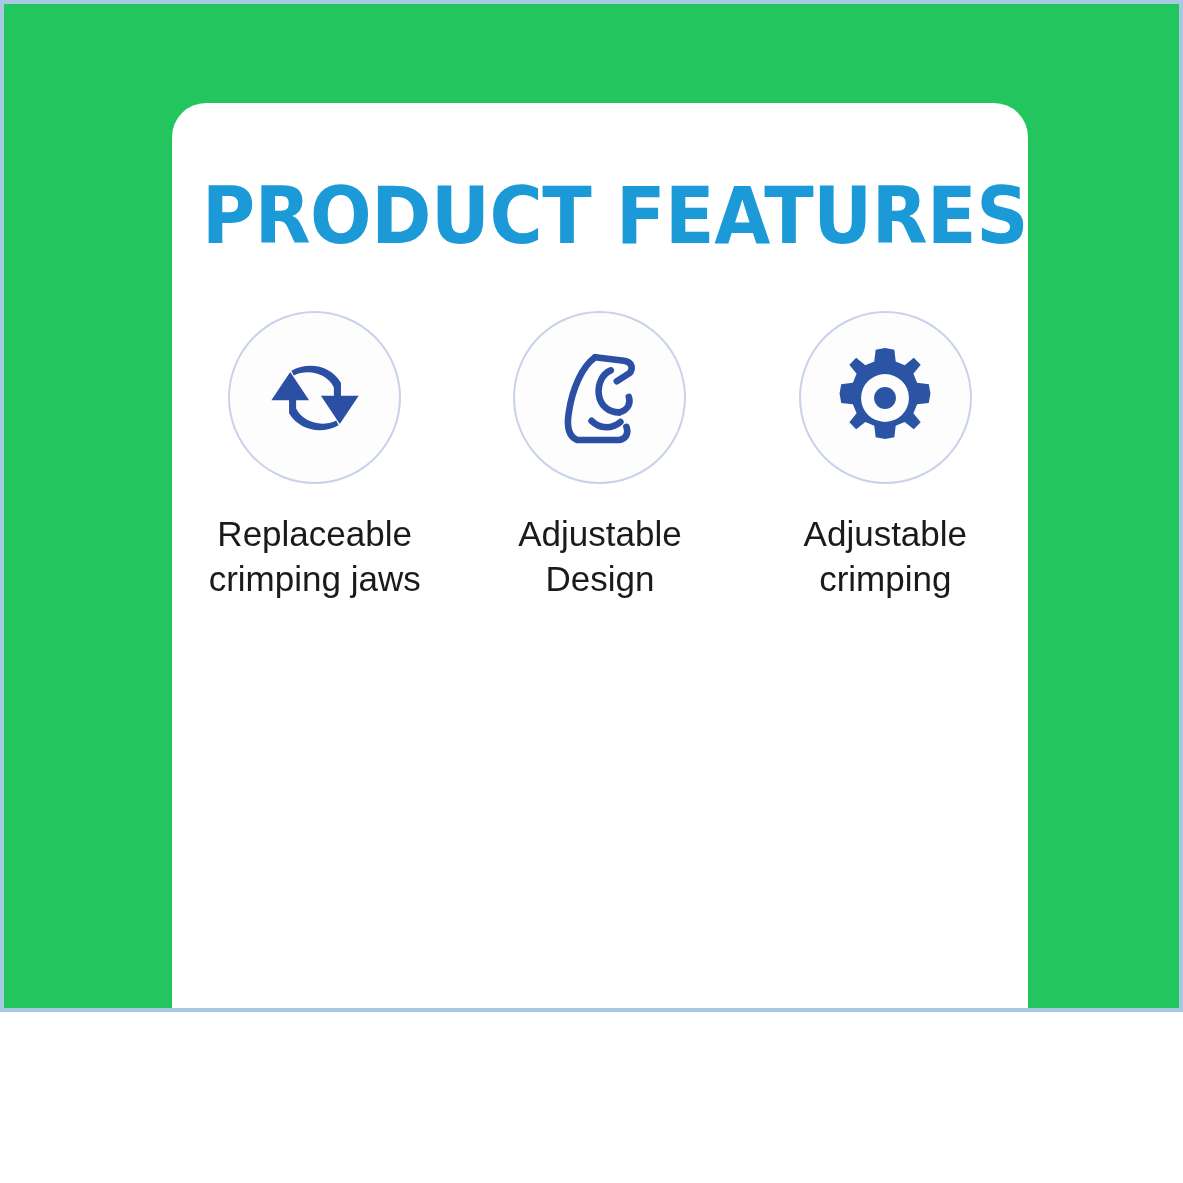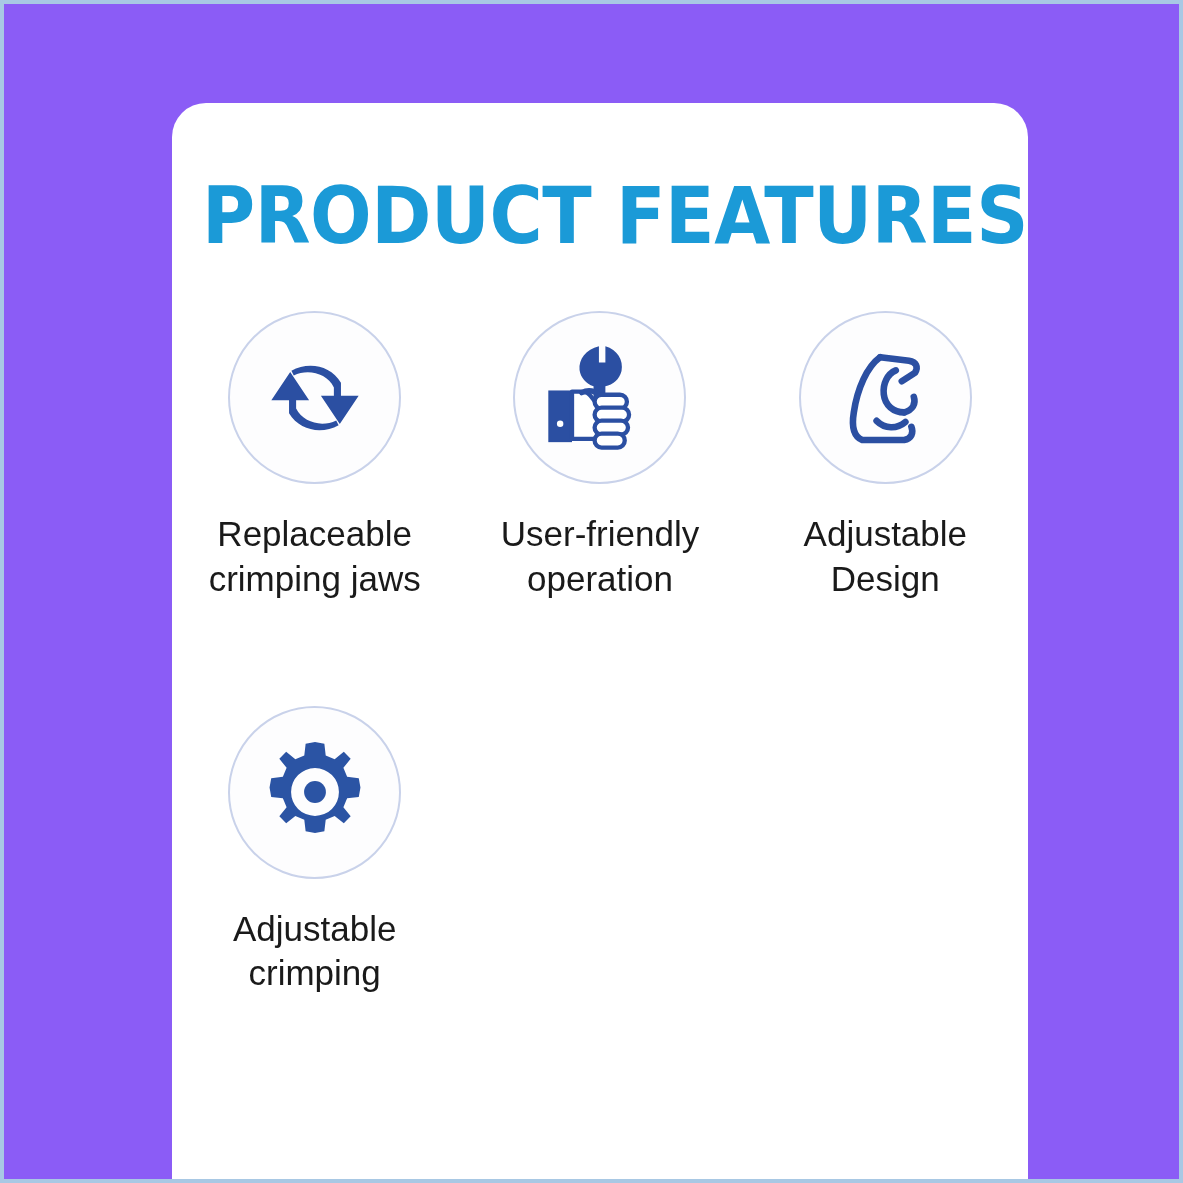--- a/index.html
+++ b/index.html
@@ -12,22 +12,22 @@
   }
 
   body {
     font-family: "Liberation Sans", "DejaVu Sans", sans-serif;
     background: #ffffff;
   }
 
   .poster {
     position: relative;
     width: 1183px;
-    height: 1183px;
-    background: #8b5cf6;
+    height: 1012px;
+    background: #22c55e;
     border: 4px solid #A8C8E4;
     overflow: hidden;
   }
 
   
   .card {
     position: absolute;
     left: 168px;
     top: 99px;
     width: 856px;
@@ -115,47 +115,20 @@
               <path d="M30 27 C44 19, 63 22, 72 37 L72 48 L87 48 L71 72 L55 48 L66 48 L66 41 C60 29, 44 25, 32 31 Z" fill="#2B4FA2"></path>
 
               <path d="M70 73 C56 81, 37 78, 28 63 L28 52 L13 52 L29 28 L45 52 L34 52 L34 59 C40 71, 56 75, 68 69 Z" fill="#2B4FA2"></path>
             </svg>
           </span>
         </div>
         <div class="feature-label">Replaceable
 crimping jaws</div>
       </div>
 
-      <div class="feature">
-        <div class="icon-circle">
-          <span>
-            <svg width="108" height="112" viewBox="0 0 100 104" fill="none">
-
-              <path d="M49 4 L49 19 L55 19 L55 4 C66 7, 72 17, 70 27 C68 35, 62 40, 55 41
-                       L55 74 C55 79, 51 83, 46 83 C41 83, 37 79, 37 74 C37 70, 40 66, 44 65
-                       L44 41 C37 39, 32 33, 31 26 C30 16, 37 7, 49 4 Z" fill="#2B4FA2"></path>
-              <circle cx="46" cy="74" r="3.4" fill="#FFFFFF"></circle>
-
-              <rect x="2" y="45" width="22" height="48" fill="#2B4FA2"></rect>
-              <circle cx="13" cy="76" r="3" fill="#FFFFFF"></circle>
-
-              <path d="M24 46 L33 46 C37 46, 40 48, 42 51 L50 61 L50 90 L33 90 L24 90 Z" fill="#FFFFFF" stroke="#2B4FA2" stroke-width="4" stroke-linejoin="round"></path>
-
-              <path d="M33 47 C39 44, 46 45, 50 50 L57 58" stroke="#2B4FA2" stroke-width="5" fill="none" stroke-linecap="round"></path>
-
-              <rect x="45" y="49" width="30" height="13" rx="6.5" fill="#FFFFFF" stroke="#2B4FA2" stroke-width="4"></rect>
-              <rect x="45" y="61" width="32" height="13" rx="6.5" fill="#FFFFFF" stroke="#2B4FA2" stroke-width="4"></rect>
-              <rect x="45" y="73" width="31" height="13" rx="6.5" fill="#FFFFFF" stroke="#2B4FA2" stroke-width="4"></rect>
-              <rect x="45" y="85" width="28" height="13" rx="6.5" fill="#FFFFFF" stroke="#2B4FA2" stroke-width="4"></rect>
-            </svg>
-          </span>
-        </div>
-        <div class="feature-label">User-friendly
-operation</div>
-      </div>
 
       <div class="feature">
         <div class="icon-circle">
           <span>
             <svg width="120" height="120" viewBox="0 0 100 100" fill="none" stroke="#2B4FA2" stroke-width="5.5" stroke-linecap="round" stroke-linejoin="round">
 
               <path d="M46 16 C35 24, 27 42, 24 62 C22 74, 24 82, 31 85 L66 85
                        C72 84, 74 79, 72 74"></path>
 
               <path d="M46 16 L70 19 C76 20, 78 24, 75 29 L64 36"></path>

